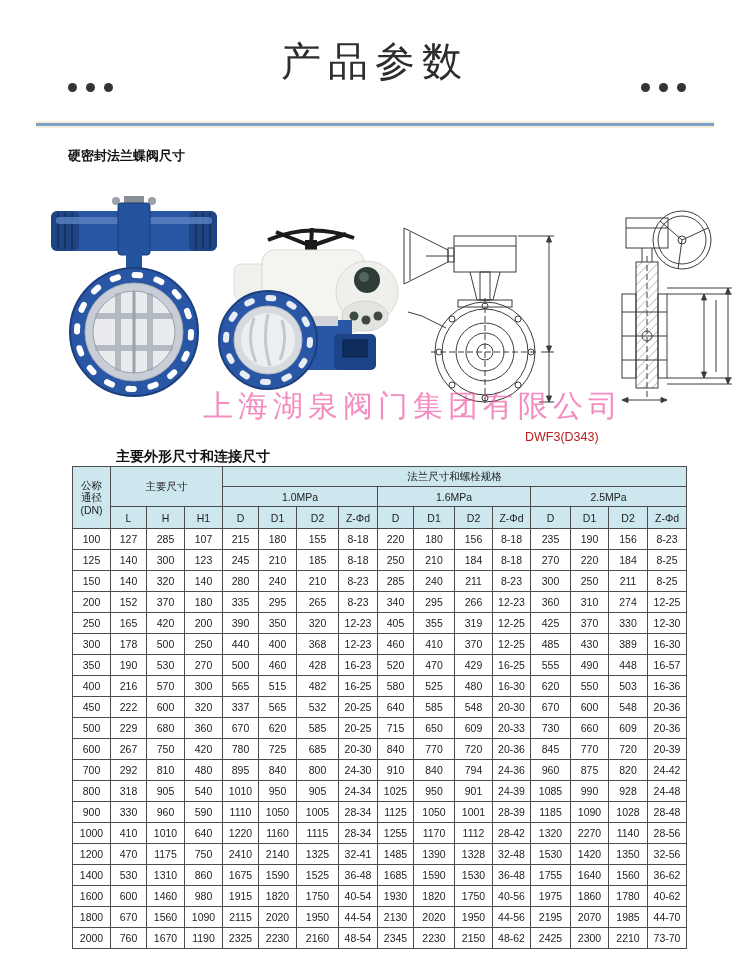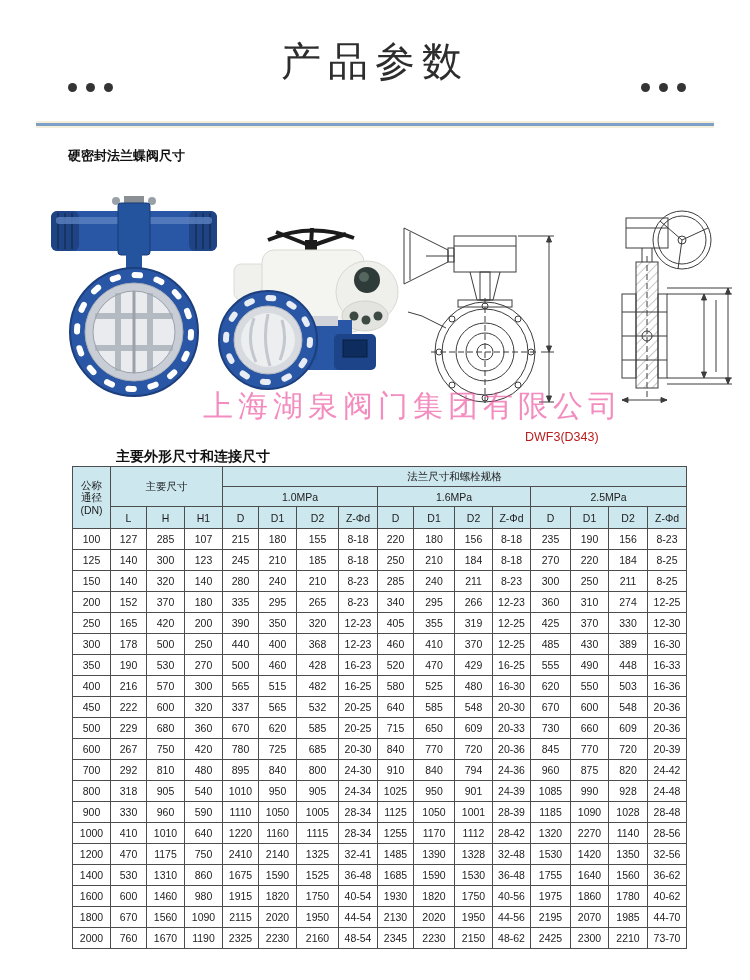--- a/index.html
+++ b/index.html
@@ -369,21 +369,21 @@
             <td>460</td>
             <td>428</td>
             <td>16-23</td>
             <td>520</td>
             <td>470</td>
             <td>429</td>
             <td>16-25</td>
             <td>555</td>
             <td>490</td>
             <td>448</td>
-            <td>16-33</td>
+            <td>16-57</td>
           </tr>
           <tr>
             <td>400</td>
             <td>216</td>
             <td>570</td>
             <td>300</td>
             <td>565</td>
             <td>515</td>
             <td>482</td>
             <td>16-25</td>

